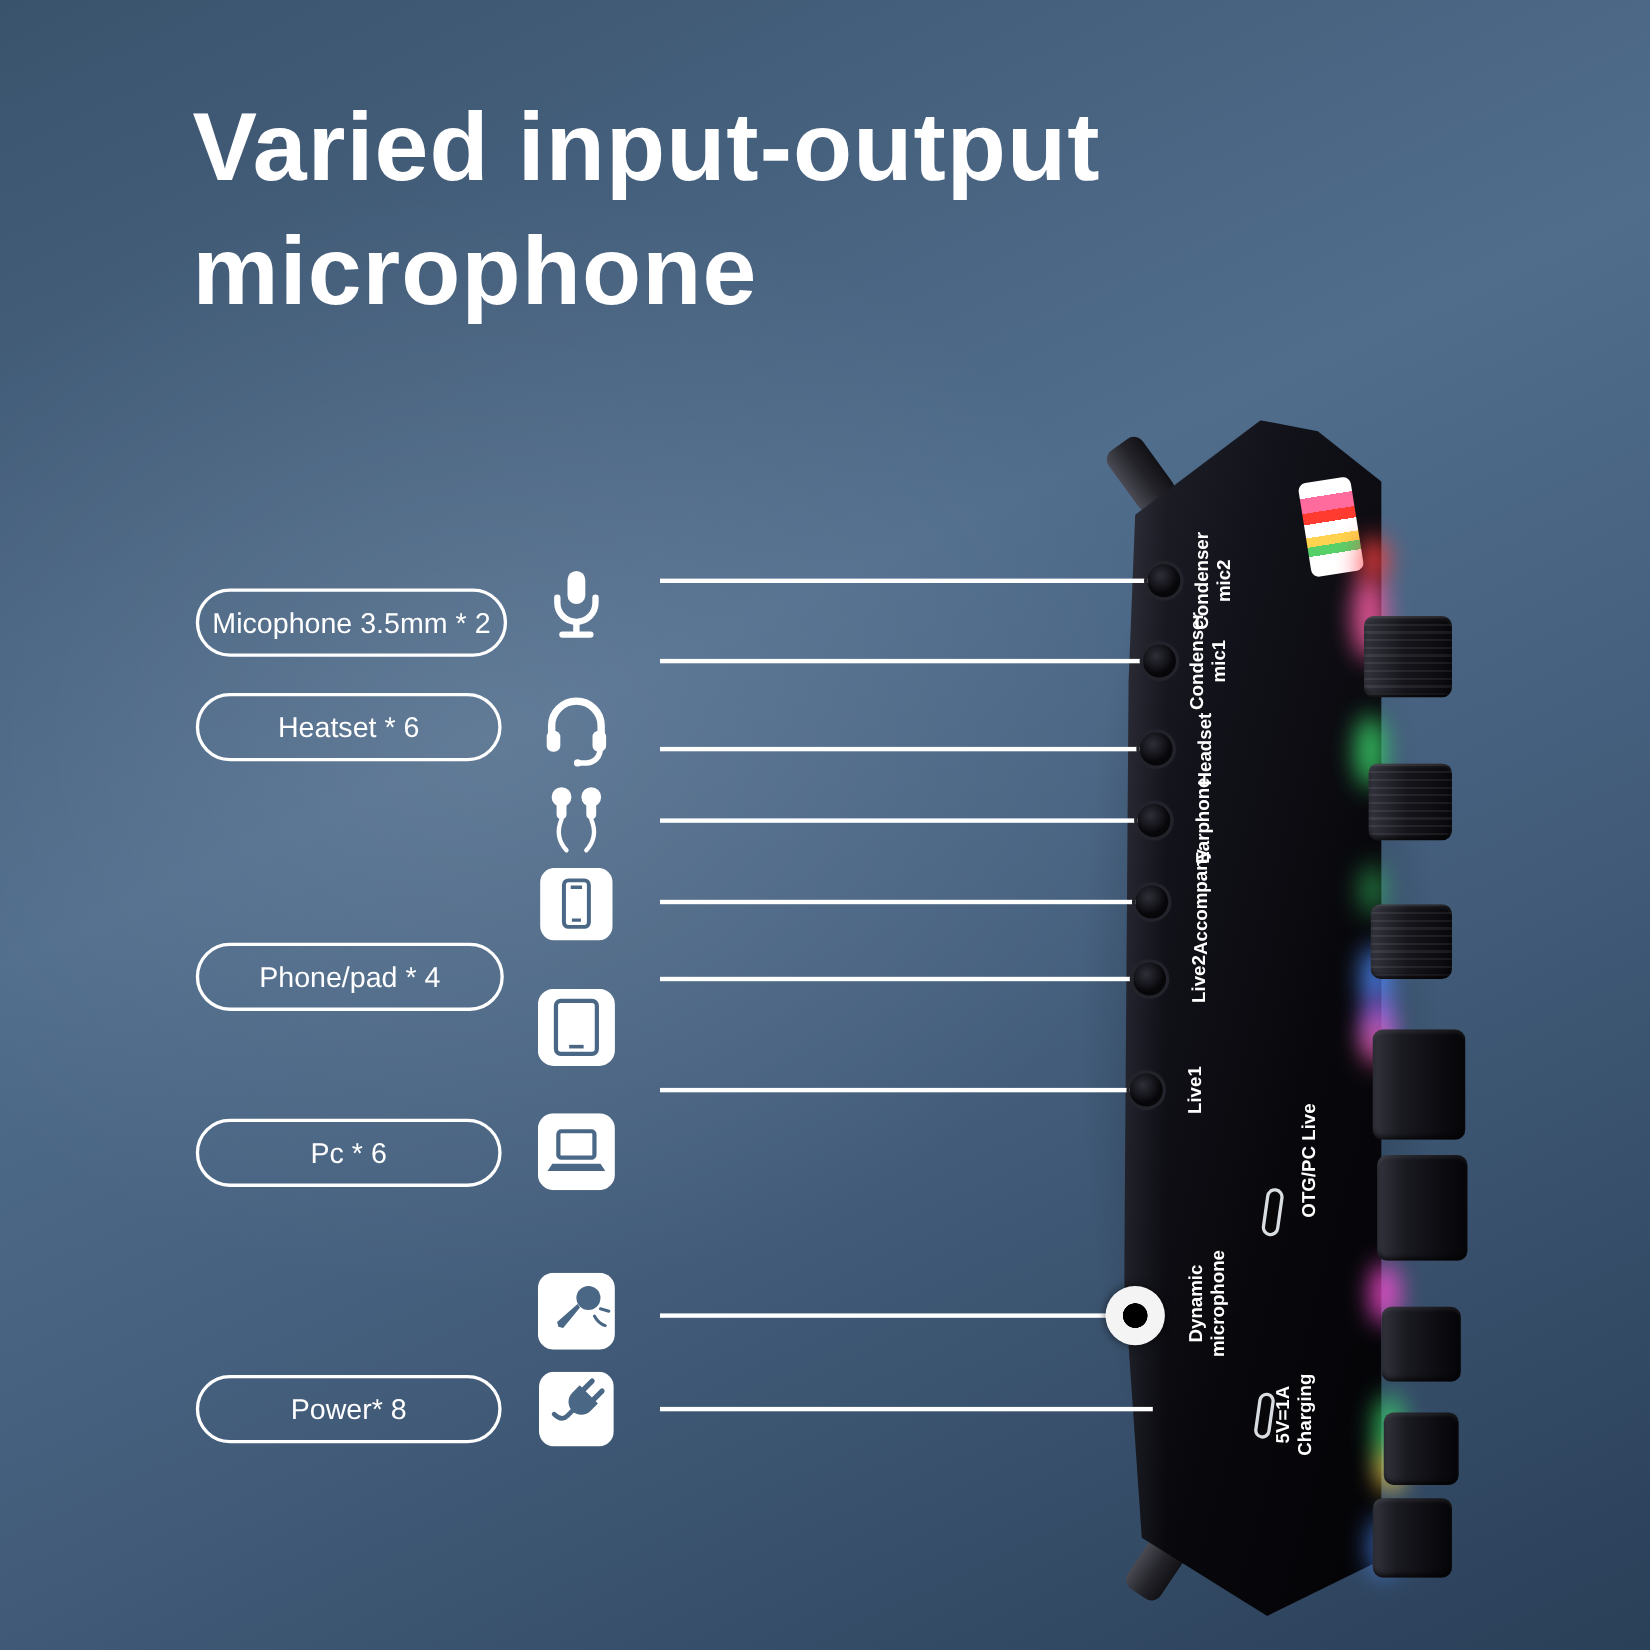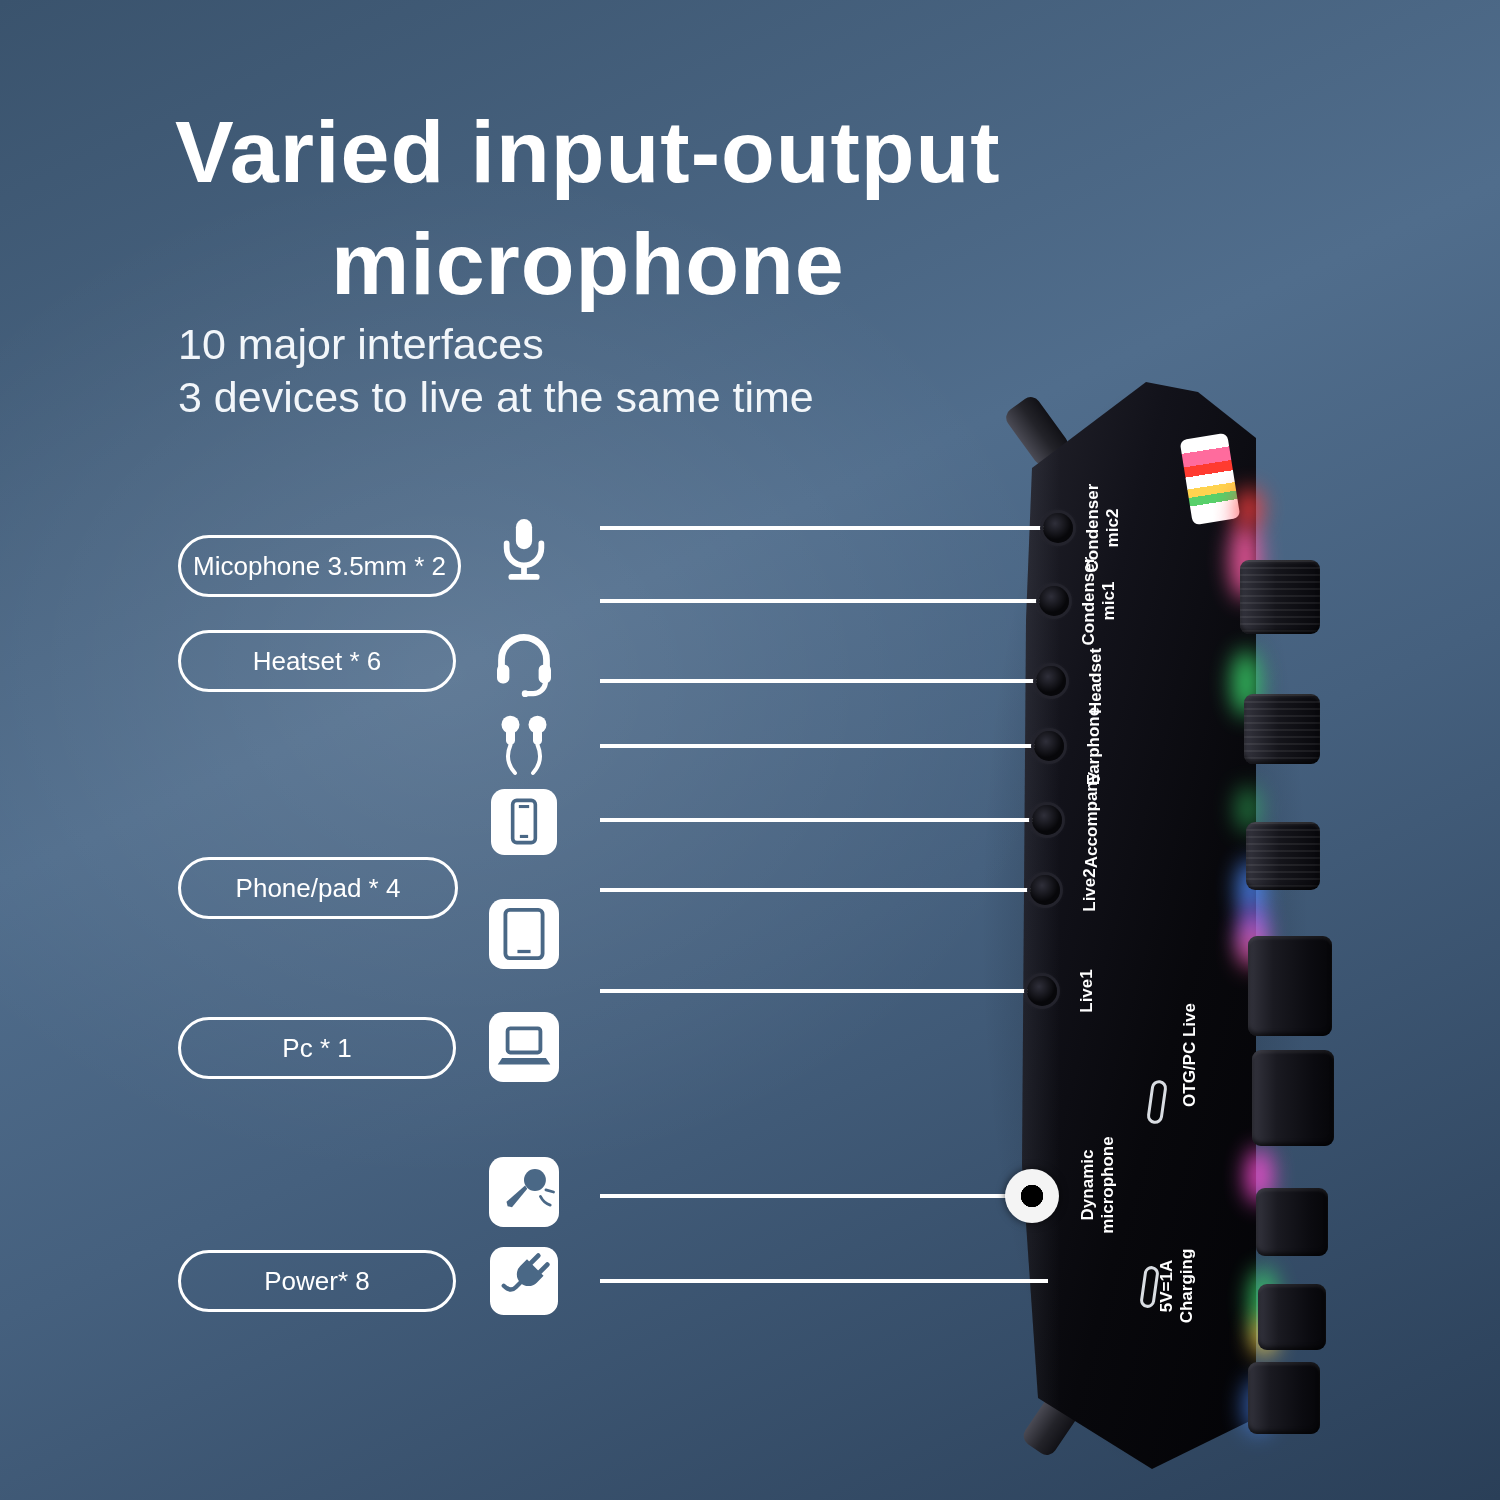--- a/index.html
+++ b/index.html
@@ -7,22 +7,22 @@
   body { font-family:"Liberation Sans", sans-serif; }
 
   .canvas{
     position:relative; width:1500px; height:1500px; overflow:hidden;
     background:
       radial-gradient(1000px 820px at 30% 45%, rgba(255,255,255,0.10), rgba(255,255,255,0) 62%),
       linear-gradient(155deg, #3a536d 0%, #506d8c 40%, #45607e 60%, #2a3f58 100%);
   }
 
   
-  .title{ position:absolute; left:175px; top:96px; color:#fff; font-weight:bold;
-          font-size:88px; line-height:112px; letter-spacing:1px; z-index:2;text-align:center; }
+  .title{ position:absolute; left:175px; top:78px; color:#fff; font-weight:bold;
+          font-size:88px; line-height:112px; letter-spacing:1px; z-index:2; }
   .subtitle{ position:absolute; left:178px; top:318px; color:#f2f6fa;
              font-size:43px; line-height:53px; z-index:2; }
 
   
   .pill{ position:absolute; height:62px; border:3.5px solid #fff; border-radius:33px;
          display:flex; align-items:center; justify-content:center;
          color:#fff; font-size:26px; z-index:2; }
 
   
   .icon-plain{ position:absolute; z-index:2; }
@@ -77,36 +77,32 @@
 </style>
 </head>
 <body>
 
 <div class="canvas">
 
   <div class="title">
     <div>Varied input-output</div>
     <div>microphone</div>
   </div>
-  <div class="subtitle">
-    <div>10 major interfaces</div>
-    <div>3 devices to live at the same time</div>
-  </div>
 
   <div class="pill" style="left:178px; top:535px; width:283px">
       <span>Micophone 3.5mm * 2</span>
     </div>
   <div class="pill" style="left:178px; top:630px; width:278px">
       <span>Heatset * 6</span>
     </div>
   <div class="pill" style="left:178px; top:857px; width:280px">
       <span>Phone/pad * 4</span>
     </div>
   <div class="pill" style="left:178px; top:1017px; width:278px">
-      <span>Pc * 1</span>
+      <span>Pc * 6</span>
     </div>
   <div class="pill" style="left:178px; top:1250px; width:278px">
       <span>Power* 8</span>
     </div>
 
   <div class="icon-plain" style="left:487px; top:511px">
     <svg width="74" height="74" viewBox="0 0 64 64">
       <rect x="25" y="7" width="14" height="26" rx="7" fill="#fff"></rect>
       <path d="M17 28v4a15 15 0 0 0 30 0v-4" fill="none" stroke="#fff" stroke-width="5" stroke-linecap="round"></path>
       <line x1="32" y1="49" x2="32" y2="56" stroke="#fff" stroke-width="5" stroke-linecap="round"></line>

